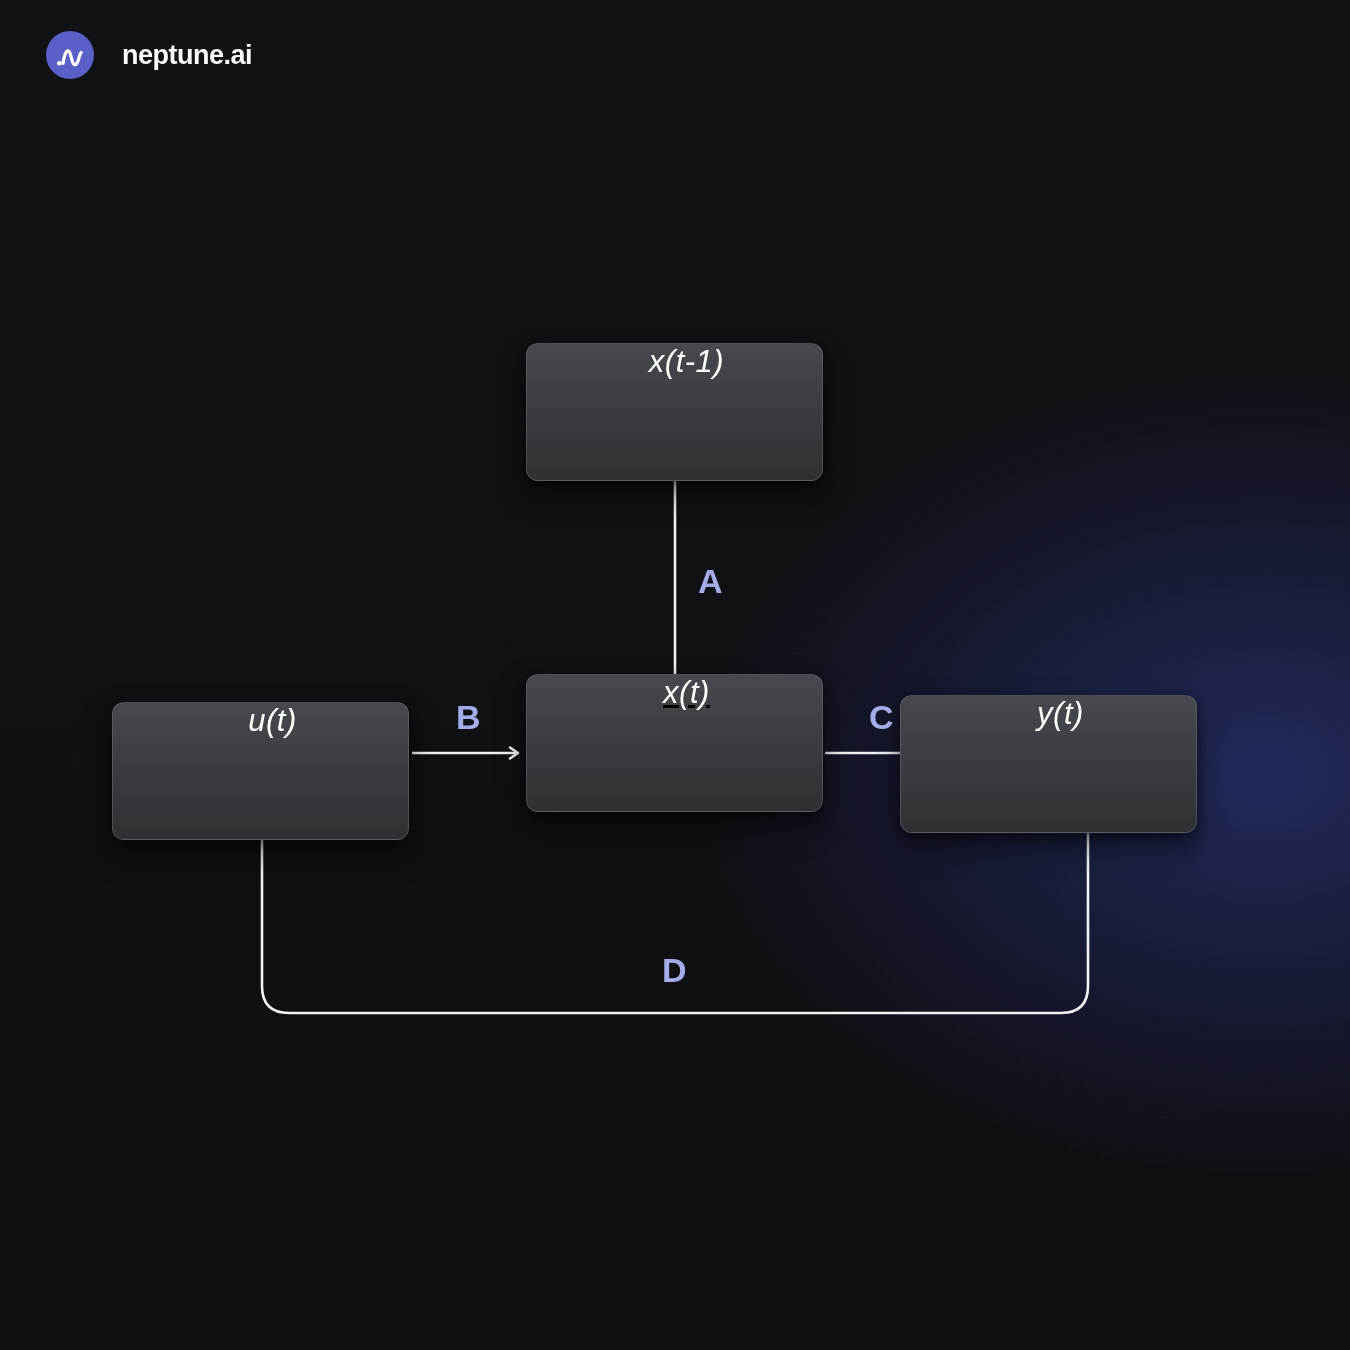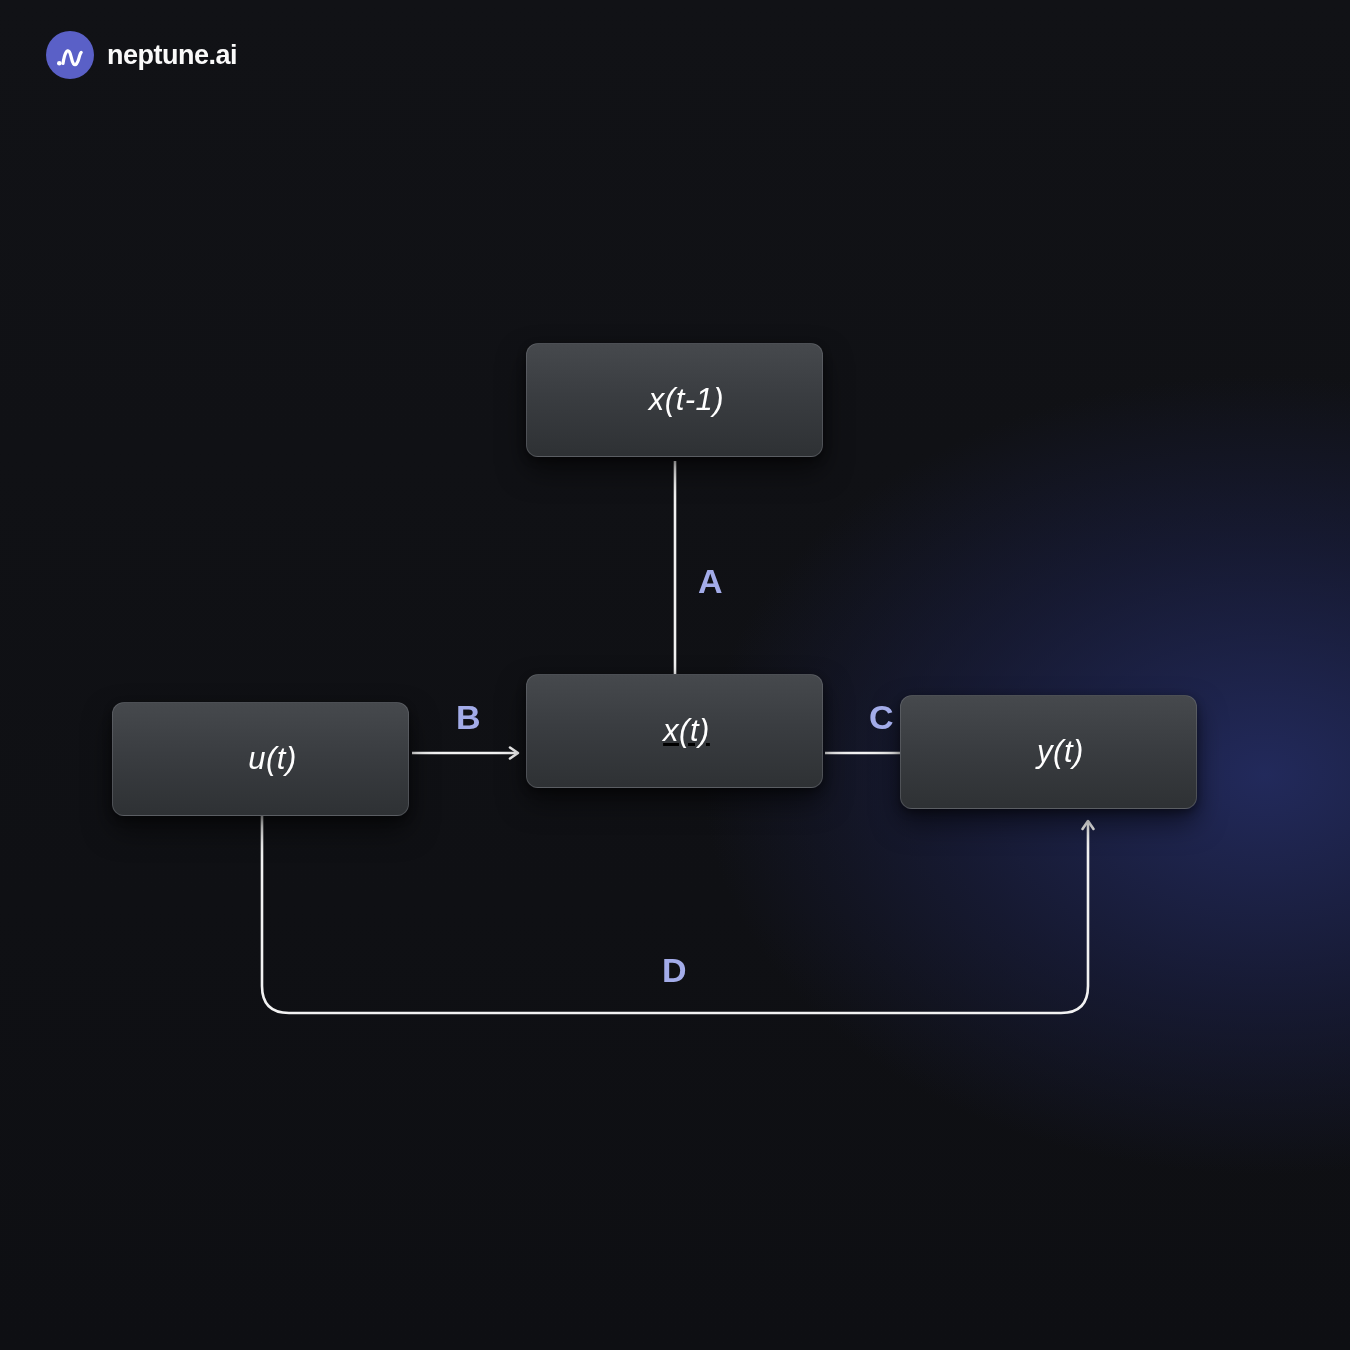--- a/index.html
+++ b/index.html
@@ -22,41 +22,41 @@
       linear-gradient(180deg, #111216 0%, #0e0f13 100%);
   }
 
   
   .brand {
     position: absolute;
     left: 46px;
     top: 31px;
     display: flex;
     align-items: center;
-    gap: 13px;
+    gap: 28px;
   }
   .brand-logo { width: 48px; height: 48px; display: block; }
   .brand-name {
     color: #fafafa;
     font-size: 27px;
     font-weight: 700;
     letter-spacing: -0.5px;
   }
 
   
   .node {
     position: absolute;
     width: 297px;
-    height: 114px;
+    height: 138px;
     border-radius: 12px;
     background: linear-gradient(180deg, #46494d 0%, #3a3d41 45%, #2e3134 100%);
     border: 1px solid rgba(125, 130, 138, 0.38);
     box-shadow: 0 14px 28px rgba(0, 0, 0, 0.5), 0 3px 8px rgba(0, 0, 0, 0.4);
     display: flex;
-    align-items: center;
+    align-items: flex-start;
     justify-content: center;
     padding-left: 24px;
   }
   .node-label {
     color: #ffffff;
     font-size: 31px;
     font-style: italic;
     font-weight: 400;
     letter-spacing: 0.5px;
   }

